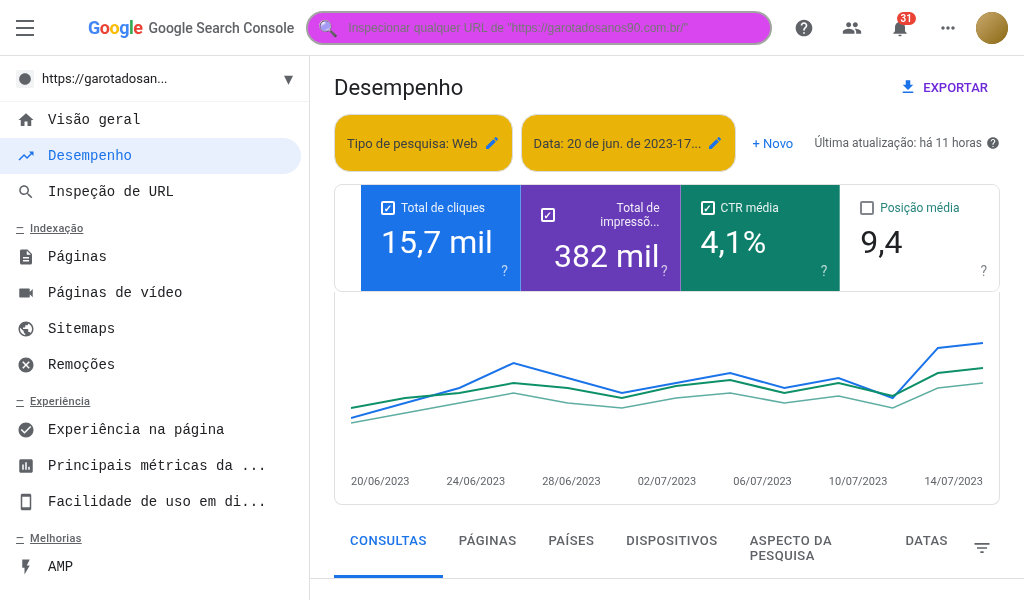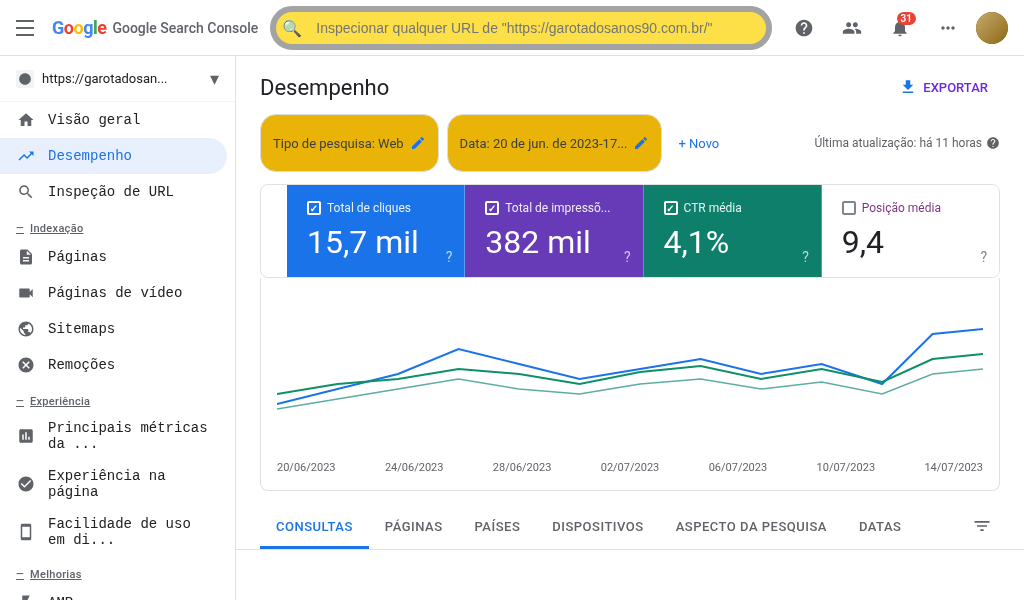--- a/index.html
+++ b/index.html
@@ -3,42 +3,42 @@
   <meta charset="utf-8">
   <style>
     * { box-sizing: border-box; margin: 0; padding: 0; }
     body { font-family: 'Google Sans', Roboto, Arial, sans-serif; font-size: 14px; background: #fff; color: #202124; width: 1024px; height: 600px; overflow: hidden; display: flex; flex-direction: column; }
 
     
     .topbar { height: 56px; display: flex; align-items: center; padding: 0 16px; border-bottom: 1px solid #e0e0e0; flex-shrink: 0; gap: 12px; }
     .topbar-menu-icon { width: 24px; height: 24px; cursor: pointer; display: flex; flex-direction: column; justify-content: center; gap: 5px; }
     .topbar-menu-icon span { display: block; width: 18px; height: 2px; background: #5f6368; }
     .topbar-logo { display: flex; align-items: center; gap: 6px; font-size: 14px; color: #202124; font-weight: 500; flex-shrink: 0; }
-    .google-logo { font-size: 18px; font-weight: 700; letter-spacing: -0.5px; }
+    .google-logo { font-size: 18px; font-weight: 700; letter-spacing: -0.5px; margin-left: 36px; }
     .google-logo .g { color: #4285F4; }
     .google-logo .o1 { color: #EA4335; }
     .google-logo .o2 { color: #FBBC05; }
     .google-logo .g2 { color: #4285F4; }
     .google-logo .l { color: #34A853; }
     .google-logo .e { color: #EA4335; }
     .search-console-text { color: #5f6368; font-size: 14px; }
     .topbar-search { flex: 1; max-width: 600px; position: relative; }
-    .topbar-search input { width: 100%; padding: 8px 16px 8px 40px; border: 6px solid #a3a3a3; border-radius: 24px; font-size: 14px; color: #202124; background: #fde047; outline: none; }
+    .topbar-search input { width: 100%; padding: 8px 16px 8px 40px; border: 2px solid #a3a3a3; border-radius: 24px; font-size: 12px; color: #202124; background: #d946ef; outline: none; }
     .topbar-search-icon { position: absolute; left: 12px; top: 50%; transform: translateY(-50%); color: #5f6368; font-size: 16px; }
     .topbar-icons { display: flex; align-items: center; gap: 8px; margin-left: auto; }
     .topbar-icon-btn { width: 40px; height: 40px; border-radius: 50%; display: flex; align-items: center; justify-content: center; cursor: pointer; color: #5f6368; font-size: 18px; position: relative; }
     .notification-badge { position: absolute; top: 4px; right: 4px; background: #EA4335; color: #fff; font-size: 10px; border-radius: 10px; padding: 1px 4px; font-weight: 600; min-width: 16px; text-align: center; }
     .avatar { width: 32px; height: 32px; border-radius: 50%; background: #8B6914; display: flex; align-items: center; justify-content: center; color: #fff; font-size: 13px; font-weight: 500; cursor: pointer; overflow: hidden; }
     .avatar-img { width: 100%; height: 100%; border-radius: 50%; background: linear-gradient(135deg, #c9a96e, #8B6914); }
 
     
     .main { display: flex; flex: 1; overflow: hidden; }
 
     
-    .sidebar { width: 236px; flex-shrink: 0; border-right: 1px solid #e0e0e0; overflow-y: auto; padding-bottom: 16px; background: #fff; }
+    .sidebar { width: 310px; flex-shrink: 0; border-right: 1px solid #e0e0e0; overflow-y: auto; padding-bottom: 16px; background: #fff; }
     .sidebar-site-selector { display: flex; align-items: center; padding: 12px 16px; gap: 8px; border-bottom: 1px solid #f1f3f4; }
     .site-favicon { width: 18px; height: 18px; border-radius: 2px; background: #f1f3f4; display: flex; align-items: center; justify-content: center; font-size: 10px; }
     .site-url { font-size: 13px; color: #202124; flex: 1; overflow: hidden; text-overflow: ellipsis; white-space: nowrap; }
     .site-dropdown-icon { color: #5f6368; font-size: 18px; cursor: pointer; }
     
     .sidebar-item { display: flex; align-items: center; padding: 8px 16px; gap: 12px; cursor: pointer; border-radius: 0 24px 24px 0; margin-right: 8px; color: #202124; font-size: 14px; font-family: Liberation Mono, monospace; }
     .sidebar-item.active { background: #e8f0fe; color: #1a73e8; font-weight: 500; }
     .sidebar-item .item-icon { width: 20px; height: 20px; display: flex; align-items: center; justify-content: center; font-size: 16px; color: #5f6368; flex-shrink: 0; }
     .sidebar-item.active .item-icon { color: #1a73e8; }
     .sidebar-section-label { font-size: 11px; color: #5f6368; padding: 12px 16px 4px 16px; font-weight: 500; letter-spacing: 0.3px; display: flex; align-items: center; gap: 6px; text-decoration: underline; }
@@ -55,29 +55,29 @@
     .filter-chip-edit { color: #1a73e8; font-size: 16px; }
     .new-filter-btn { display: flex; align-items: center; gap: 4px; font-size: 13px; color: #1a73e8; cursor: pointer; padding: 4px 8px; }
     .last-update { font-size: 12px; color: #5f6368; margin-left: auto; display: flex; align-items: center; gap: 4px; }
     .help-icon-sm { color: #5f6368; font-size: 14px; cursor: pointer; }
 
     
     .metrics-row { display: flex; margin: 0 24px 0 24px; border-radius: 8px; overflow: hidden; border: 1px solid #e0e0e0; padding-left: 26px; }
     .metric-card { flex: 1; padding: 16px 20px; position: relative; }
     .metric-card:not(:last-child) { border-right: 1px solid rgba(255,255,255,0.3); }
     .metric-card.clicks { background: #1a73e8; color: #fff; }
-    .metric-card.impressions { background: #673ab7; color: #fff; }
+    .metric-card.impressions { background: #673ab7; color: #fff; text-align: right; }
     .metric-card.ctr { background: #0d7f6b; color: #fff; }
     .metric-card.position { background: #fff; color: #202124; }
     .metric-header { display: flex; align-items: center; gap: 6px; margin-bottom: 8px; font-size: 12px; }
     .metric-checkbox { width: 14px; height: 14px; border: 2px solid currentColor; border-radius: 2px; display: flex; align-items: center; justify-content: center; flex-shrink: 0; }
     .metric-checkbox.checked::after { content: '✓'; font-size: 10px; font-weight: 700; }
     .metric-card.position .metric-checkbox { border-color: #80868b; }
     .metric-label { font-size: 12px; opacity: 0.9; }
-    .metric-card.position .metric-label { color: #701a75; }
+    .metric-card.position .metric-label { color: #0f766e; }
     .metric-value { font-size: 32px; font-weight: 400; }
     .metric-card.position .metric-value { color: #202124; }
     .metric-help { position: absolute; bottom: 12px; right: 12px; color: rgba(255,255,255,0.7); font-size: 14px; cursor: pointer; }
     .metric-card.position .metric-help { color: #80868b; }
 
     
     .chart-container { margin: 0 24px; border: 1px solid #e0e0e0; border-top: none; padding: 16px 16px 8px 16px; border-radius: 0 0 8px 8px; }
     .chart-svg { width: 100%; height: 160px; }
     .chart-dates { display: flex; justify-content: space-between; padding: 4px 0 8px 0; }
     .chart-date-label { font-size: 11px; color: #5f6368; }
@@ -207,32 +207,32 @@
           </svg>
       </span>
       <span>Remoções</span>
     </div>
 
     <div class="sidebar-section-label">Experiência</div>
 
     <div class="sidebar-item">
       <span class="item-icon">
         <svg width="18" height="18" viewBox="0 0 24 24" fill="#5f6368">
+            <path d="M12 2C6.48 2 2 6.48 2 12s4.48 10 10 10 10-4.48 10-10S17.52 2 12 2zm-2 15l-5-5 1.41-1.41L10 14.17l7.59-7.59L19 8l-9 9z"></path>
+          </svg>
+      </span>
+      <span>Experiência na página</span>
+    </div>
+    <div class="sidebar-item">
+      <span class="item-icon">
+        <svg width="18" height="18" viewBox="0 0 24 24" fill="#5f6368">
             <path d="M19 3H5c-1.1 0-2 .9-2 2v14c0 1.1.9 2 2 2h14c1.1 0 2-.9 2-2V5c0-1.1-.9-2-2-2zM9 17H7v-7h2v7zm4 0h-2V7h2v10zm4 0h-2v-4h2v4z"></path>
           </svg>
       </span>
       <span>Principais métricas da ...</span>
-    </div>
-    <div class="sidebar-item">
-      <span class="item-icon">
-        <svg width="18" height="18" viewBox="0 0 24 24" fill="#5f6368">
-            <path d="M12 2C6.48 2 2 6.48 2 12s4.48 10 10 10 10-4.48 10-10S17.52 2 12 2zm-2 15l-5-5 1.41-1.41L10 14.17l7.59-7.59L19 8l-9 9z"></path>
-          </svg>
-      </span>
-      <span>Experiência na página</span>
     </div>
     <div class="sidebar-item">
       <span class="item-icon">
         <svg width="18" height="18" viewBox="0 0 24 24" fill="#5f6368">
             <path d="M17 1.01L7 1c-1.1 0-2 .9-2 2v18c0 1.1.9 2 2 2h10c1.1 0 2-.9 2-2V3c0-1.1-.9-1.99-2-1.99zM17 19H7V5h10v14z"></path>
           </svg>
       </span>
       <span>Facilidade de uso em di...</span>
     </div>
 

